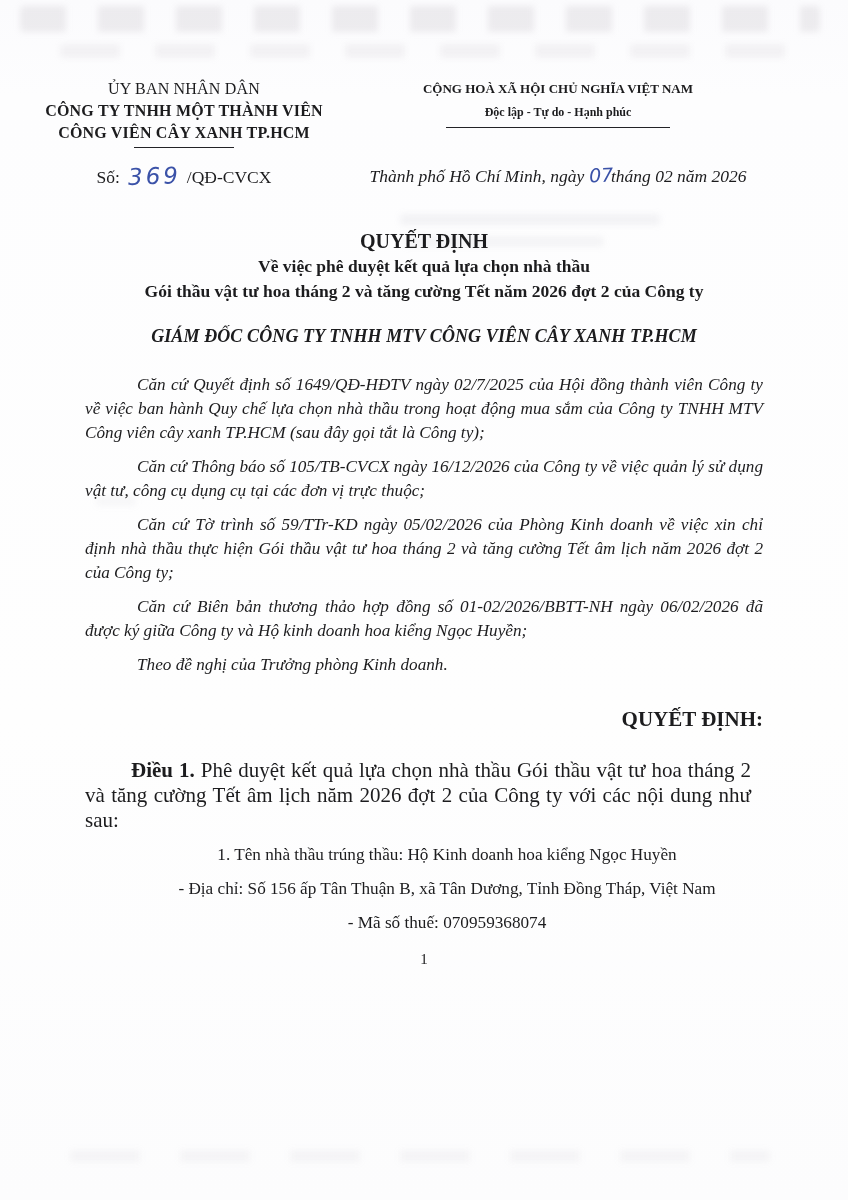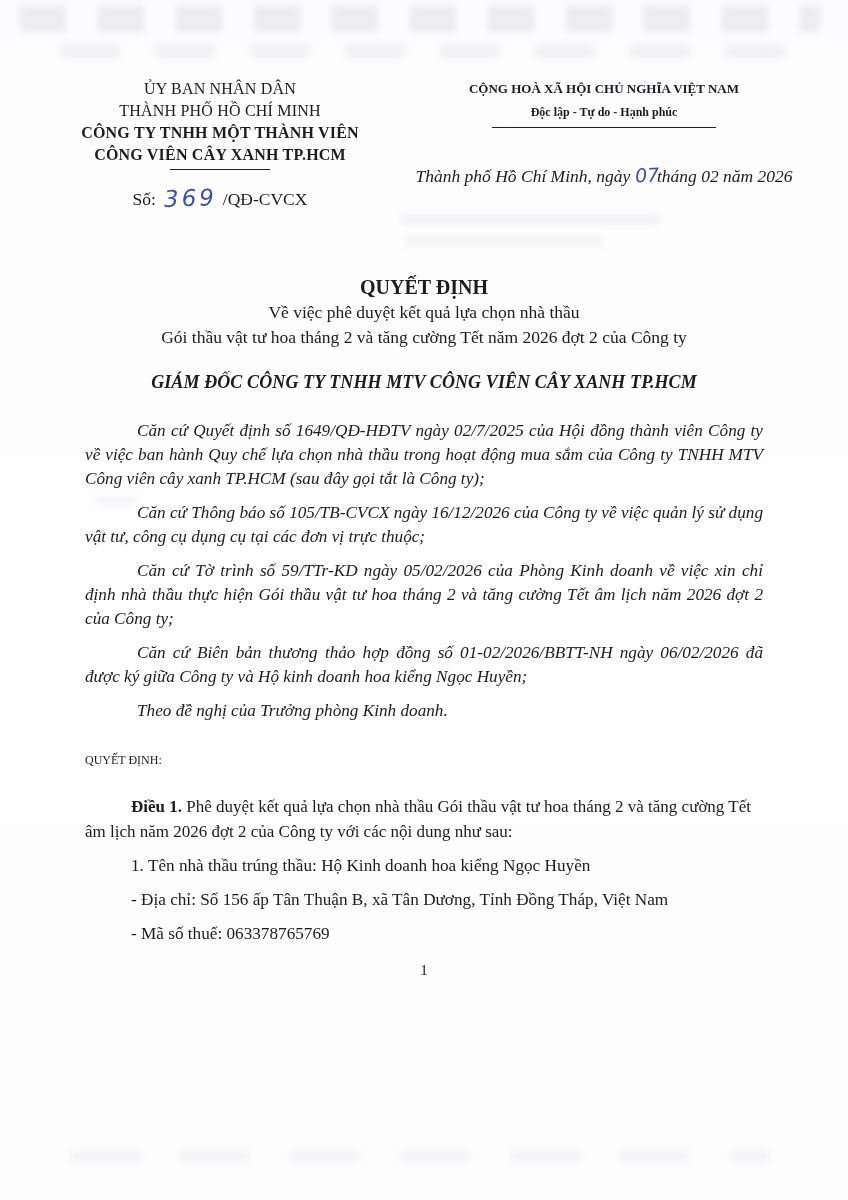--- a/index.html
+++ b/index.html
@@ -24,73 +24,72 @@
       background:repeating-linear-gradient(90deg,rgba(160,150,160,.10) 0 60px,rgba(160,150,160,0) 60px 95px);}
   .a3{left:400px;top:214px;width:260px;height:11px;background:rgba(150,150,165,.10);}
   .a4{left:404px;top:236px;width:200px;height:11px;background:rgba(150,150,165,.09);}
   .a5{left:70px;top:1150px;width:700px;height:12px;
       background:repeating-linear-gradient(90deg,rgba(160,155,165,.08) 0 70px,rgba(160,155,165,0) 70px 110px);}
   .a6{left:96px;top:496px;width:40px;height:10px;background:rgba(160,155,165,.07);}
 
   .content{position:absolute;left:0;top:0;width:848px;}
 
   
-  .header{display:flex;justify-content:space-between;padding:78px 26px 0 64px;}
+  .header{display:flex;padding:78px 26px 0 28px;}
   .hl{width:312px;text-align:center;}
   .hr{width:436px;text-align:center;}
   .hl-line{font-size:16px;line-height:22px;letter-spacing:.2px;}
   .hl-line.b{font-weight:bold;}
   .rule{border-bottom:1.6px solid #232327;margin:3px auto 0;}
   .rule-l{width:100px;}
   .rule-r{width:224px;}
   .hr-line1{font-weight:bold;font-size:13px;line-height:22px;}
   .hr-line2{font-weight:bold;font-size:12px;line-height:24px;}
   .so-line{margin-top:14px;font-size:17.5px;white-space:nowrap;}
   .hand{color:#3b52a8;font-family:"DejaVu Sans",sans-serif;font-style:italic;}
   .so-num{font-size:23px;letter-spacing:3px;display:inline-block;transform:rotate(-2deg) translateY(1px);margin:0 6px 0 8px;}
   .date-line{margin-top:36px;font-style:italic;font-size:17.5px;white-space:nowrap;}
   .date-day{font-size:19px;display:inline-block;transform:rotate(-3deg);margin-right:-2px;}
 
   
-  .titleblock{text-align:center;margin-top:64px;padding:0 70px;}
+  .titleblock{text-align:center;margin-top:40px;padding:0 70px;}
   .t-main{font-weight:bold;font-size:20px;line-height:26px;}
-  .t-sub{font-weight:normal;font-size:17.5px;line-height:25px;}
+  .t-sub{font-weight:bold;font-size:17.5px;line-height:25px;}
   .t-auth{font-weight:bold;font-size:18px;margin-top:22px;letter-spacing:.1px;font-style:italic;}
 
   
   .body{padding:26px 85px 0 85px;}
   .recital{
     font-style:italic;font-size:17.2px;line-height:24px;
     text-align:justify;text-indent:52px;margin:0 0 10px 0;
   }
-  .decision-heading{text-align:left;font-weight:normal;font-size:12px;margin:30px 0 0 0;}
+  .decision-heading{text-align:right;font-weight:bold;font-size:21px;margin:30px 0 0 0;}
   .article{
-    font-size:17px;line-height:25px;text-align:justify;text-indent:46px;margin:26px 12px 0 0;
+    font-size:21px;line-height:25px;text-align:justify;text-indent:46px;margin:26px 12px 0 0;
   }
   .article .lbl{font-weight:bold;}
-  .item{font-size:17.2px;line-height:25px;text-indent:46px;margin-top:9px;}
+  .item{font-size:17.2px;line-height:25px;text-indent:46px;margin-top:9px;text-align:center;}
   .pageno{text-align:center;font-size:15px;margin-top:16px;}
 </style>
 </head>
 <body>
 
 <div class="page">
   <div class="artifact a1"></div>
   <div class="artifact a2"></div>
   <div class="artifact a3"></div>
   <div class="artifact a4"></div>
   <div class="artifact a5"></div>
   <div class="artifact a6"></div>
 
   <div class="content">
 
     <div class="header">
       <div class="hl">
         <div class="hl-line">ỦY BAN NHÂN DÂN</div>
-        <div class="hl-line">THÀNH PHỐ HỒ CHÍ MINH</div>
         <div class="hl-line b">CÔNG TY TNHH MỘT THÀNH VIÊN</div>
         <div class="hl-line b">CÔNG VIÊN CÂY XANH TP.HCM</div>
         <div class="rule rule-l"></div>
         <div class="so-line">
           <span>Số:</span><span class="hand so-num">369</span><span>/QĐ-CVCX</span>
         </div>
       </div>
       <div class="hr">
         <div class="hr-line1">CỘNG HOÀ XÃ HỘI CHỦ NGHĨA VIỆT NAM</div>
         <div class="hr-line2">Độc lập - Tự do - Hạnh phúc</div>
@@ -116,19 +115,19 @@
       <p class="recital">Theo đề nghị của Trưởng phòng Kinh doanh.</p>
 
       <div class="decision-heading">QUYẾT ĐỊNH:</div>
 
       <p class="article">
         <span class="lbl">Điều 1.</span><span> Phê duyệt kết quả lựa chọn nhà thầu Gói thầu vật tư hoa tháng 2 và tăng cường Tết âm lịch năm 2026 đợt 2 của Công ty với các nội dung như sau:</span>
       </p>
 
       <div class="item">1. Tên nhà thầu trúng thầu: Hộ Kinh doanh hoa kiểng Ngọc Huyền</div>
       <div class="item">- Địa chỉ: Số 156 ấp Tân Thuận B, xã Tân Dương, Tỉnh Đồng Tháp, Việt Nam</div>
-      <div class="item">- Mã số thuế: 063378765769</div>
+      <div class="item">- Mã số thuế: 070959368074</div>
 
       <div class="pageno">1</div>
     </div>
 
   </div>
 </div>
 
 </body></html>

